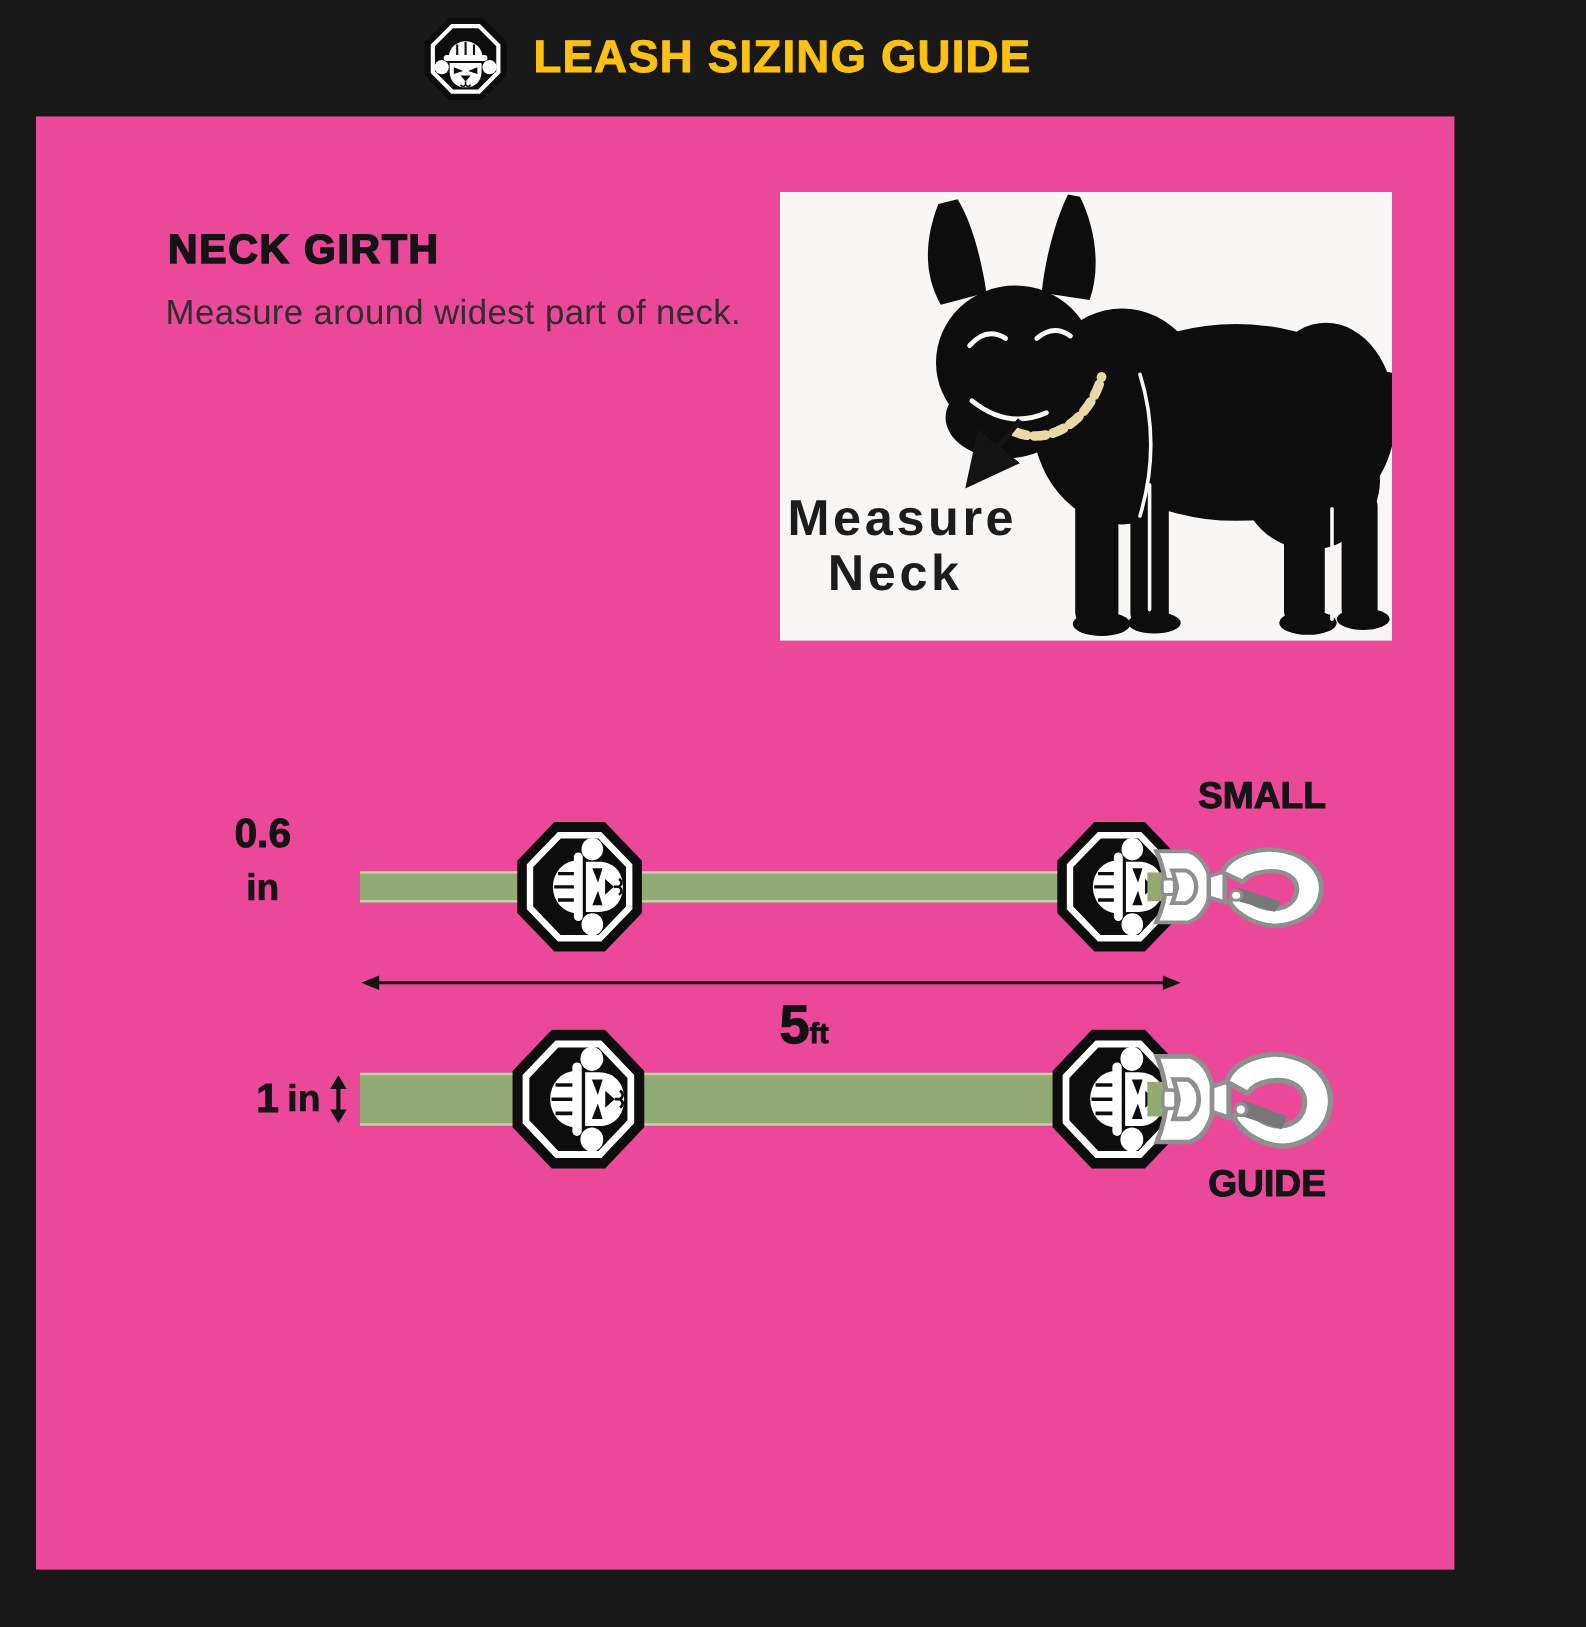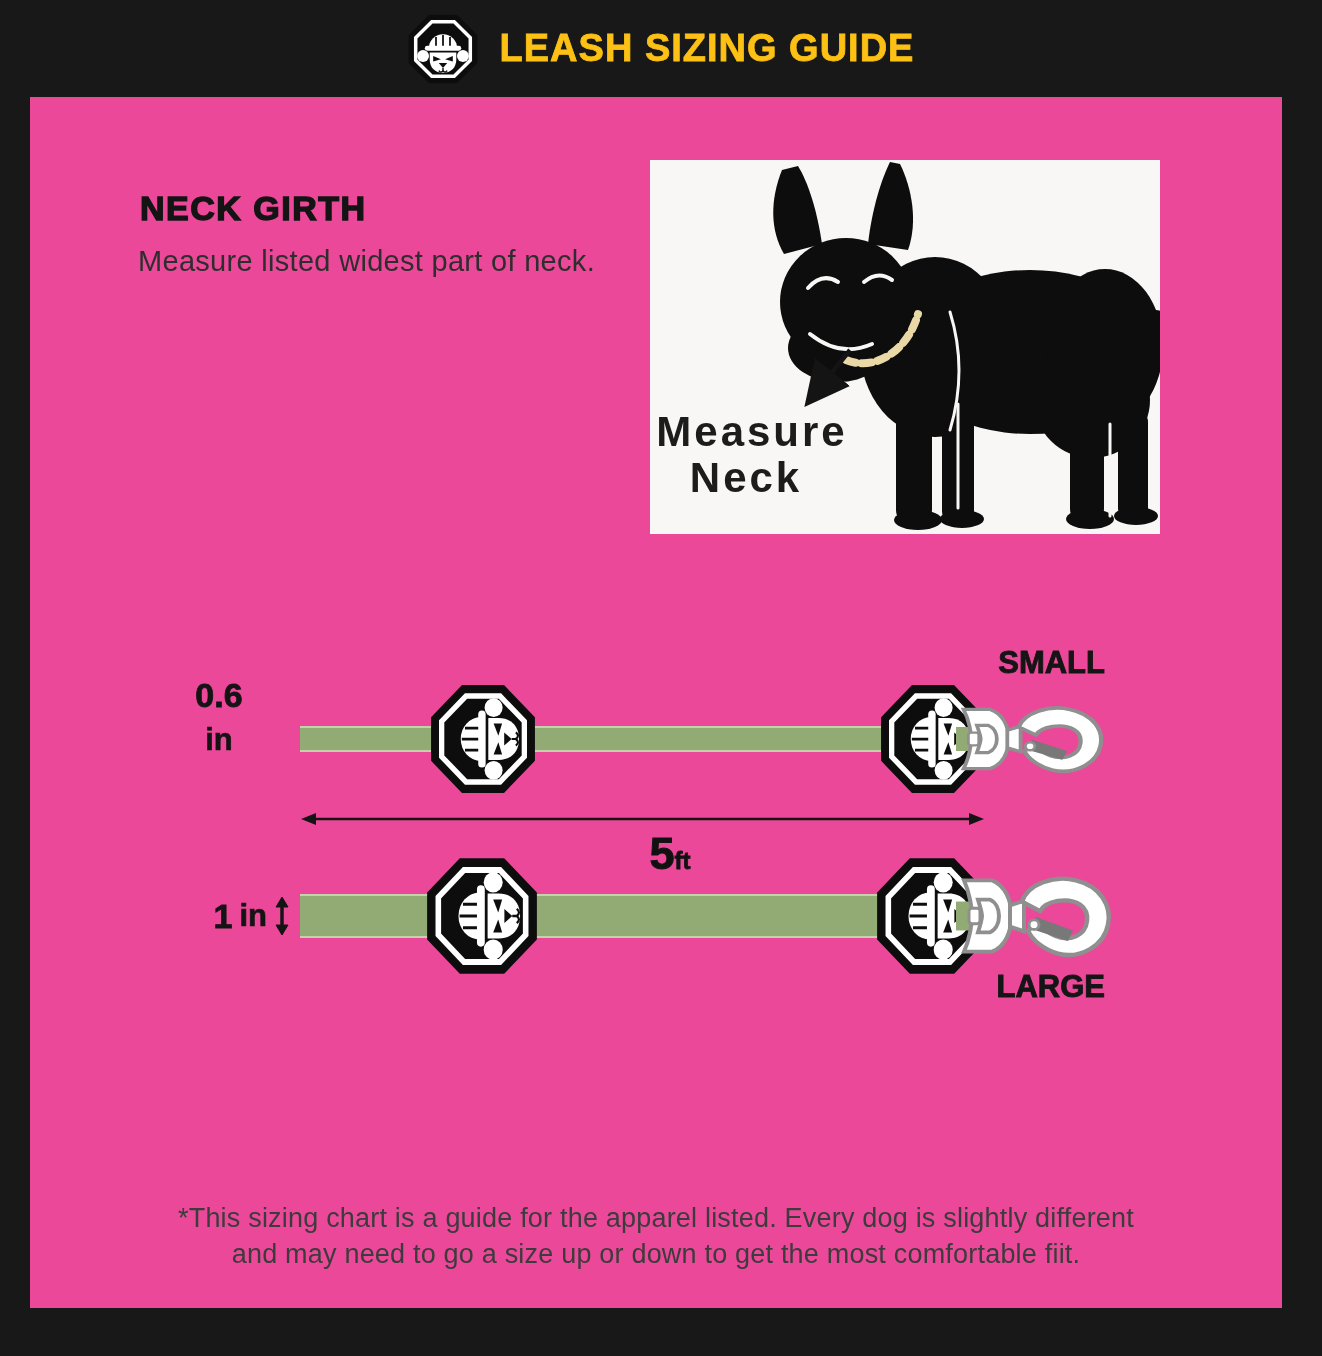--- a/index.html
+++ b/index.html
@@ -1,17 +1,17 @@
 <!DOCTYPE html>
 <html><head>
 <meta charset="utf-8">
 <style>
   html,body{margin:0;padding:0;background:#181818;}
   *{box-sizing:border-box;}
-  .page{position:relative;width:1322px;height:1356px;background:#181818;overflow:hidden;
+  .page{position:relative;width:1212px;height:1356px;background:#181818;overflow:hidden;
         font-family:"Liberation Sans",sans-serif;color:#111;}
   
   .header{position:absolute;left:0;top:0;width:100%;height:97px;
           display:flex;align-items:center;justify-content:center;gap:22px;}
   .logo-svg{width:70px;height:70px;display:block;}
   .title{font-size:38px;font-weight:800;letter-spacing:1px;color:#fcc114;
          -webkit-text-stroke:0.8px #fcc114;}
   
   .panel{position:absolute;left:30px;top:97px;width:1252px;height:1211px;background:#ec4899;}
   .heading{position:absolute;left:110px;top:92px;font-size:34px;font-weight:800;
@@ -96,21 +96,21 @@
   <div class="header">
     <svg class="logo-svg" viewBox="0 0 100 100">
       <use href="#octa-logo"></use>
     </svg>
     <div class="title">LEASH SIZING GUIDE</div>
   </div>
 
   <div class="panel">
 
     <div class="heading">NECK GIRTH</div>
-    <div class="description">Measure listed widest part of neck.</div>
+    <div class="description">Measure around widest part of neck.</div>
 
     <svg class="dog-figure" viewBox="0 0 510 382">
       <defs>
         <marker id="ah" markerWidth="10" markerHeight="10" refX="8" refY="5" orient="auto">
           <path d="M0,0 L10,5 L0,10 Z" fill="#141414"></path>
         </marker>
       </defs>
       <rect x="0" y="8" width="510" height="374" fill="#f8f7f5"></rect>
       <g fill="#0d0d0d">
         <path d="M132,18 C120,48 120,78 134,102 L172,92 C167,58 158,30 148,14 Z"></path>
@@ -191,21 +191,17 @@
         </g>
     </svg>
     <svg class="badge l2" viewBox="0 0 100 100" preserveAspectRatio="none">
       <g transform="rotate(-90 50 50)">
           <use href="#octa-logo"></use>
         </g>
     </svg>
     <svg class="clasp large" viewBox="0 0 160 110" preserveAspectRatio="none">
       <use href="#clasp-shape"></use>
     </svg>
-    <div class="size-title large">LARGE</div>
-
-    <div class="footer">
-      <div>*This sizing chart is a guide for the apparel listed. Every dog is slightly different</div>
-      <div>and may need to go a size up or down to get the most comfortable fiit.</div>
-    </div>
+    <div class="size-title large">GUIDE</div>
+
 
   </div>
 </div>
 
 </body></html>

